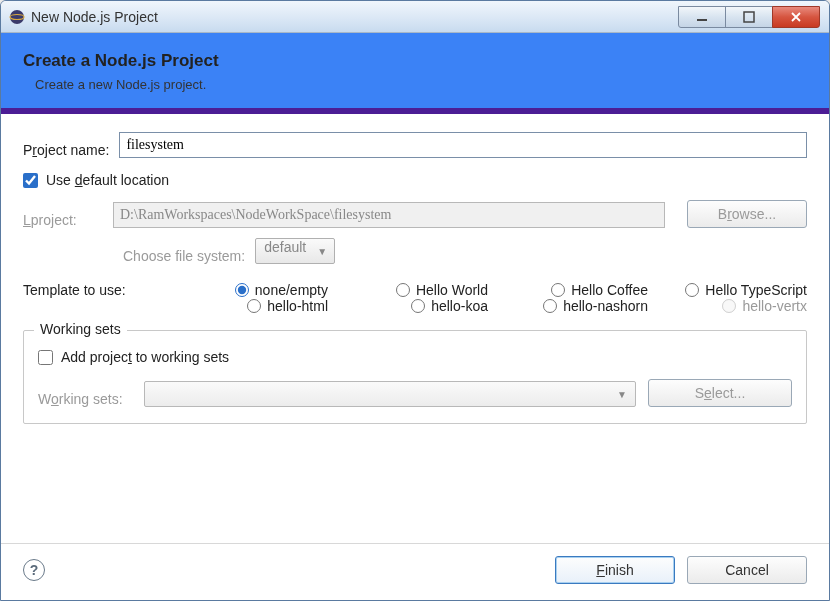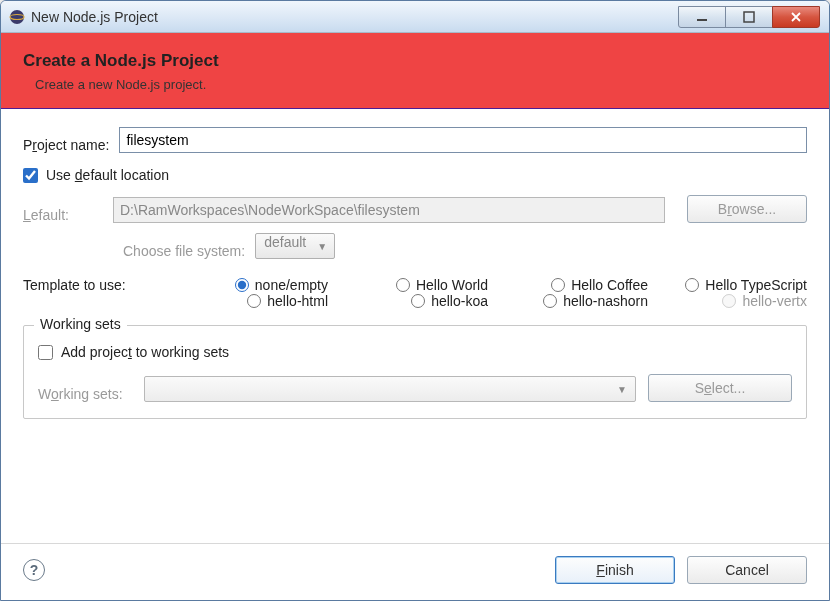--- a/index.html
+++ b/index.html
@@ -61,23 +61,23 @@
       cursor: pointer;
     }
     .window-btn.minimize { border-radius: 0 0 0 3px; }
     .window-btn.close {
       background: linear-gradient(to bottom, #e88a7d 0%, #d65540 50%, #c83a22 100%);
       border-color: #a03828;
       border-radius: 0 0 3px 0;
       color: #fff;
     }
     .header-section {
-      background: #ef4444;
+      background: #3b82f6;
       padding: 18px 22px 16px;
-      border-bottom: 1px solid #4c1d95;
+      border-bottom: 6px solid #4c1d95;
     }
     .header-title {
       font-size: 17px;
       font-weight: bold;
       color: #222;
       margin-bottom: 6px;
     }
     .header-subtitle {
       font-size: 13px;
       color: #333;
@@ -98,21 +98,21 @@
       font-size: 14px;
     }
     .label.disabled { color: #9a9a9a; }
     .underline { text-decoration: underline; }
     .input-text {
       flex: 1;
       height: 26px;
       border: 1px solid #7a8fa8;
       padding: 2px 6px;
       font-size: 14px;
-      font-family: Liberation Sans, sans-serif;
+      font-family: Liberation Serif, serif;
       background: #fff;
     }
     .input-text:disabled {
       background: #f0f0f0;
       color: #888;
       border-color: #b8b8b8;
     }
     .checkbox {
       width: 15px;
       height: 15px;
@@ -288,21 +288,21 @@
 
     <div class="row" style="margin-bottom:12px;">
       <input type="checkbox" class="checkbox" checked="" style="">
       <span class="label">
         <span>Use </span><span class="underline">d</span><span>efault location</span>
       </span>
     </div>
 
     <div class="row location-row">
       <span class="label disabled" style="width:80px;">
-        <span class="underline">L</span><span>efault:</span>
+        <span class="underline">L</span><span>project:</span>
       </span>
       <input type="text" class="input-text" disabled="" style="margin-right: 12px;" value="D:\RamWorkspaces\NodeWorkSpace\filesystem">
       <button class="btn" disabled="" style="width:120px;">
         <span>B</span><span class="underline">r</span><span>owse...</span>
       </button>
     </div>
 
     <div class="row filesys-row">
       <span class="label disabled" style="margin-right:10px;">Choose file system:</span>
       <span class="select-wrap">

